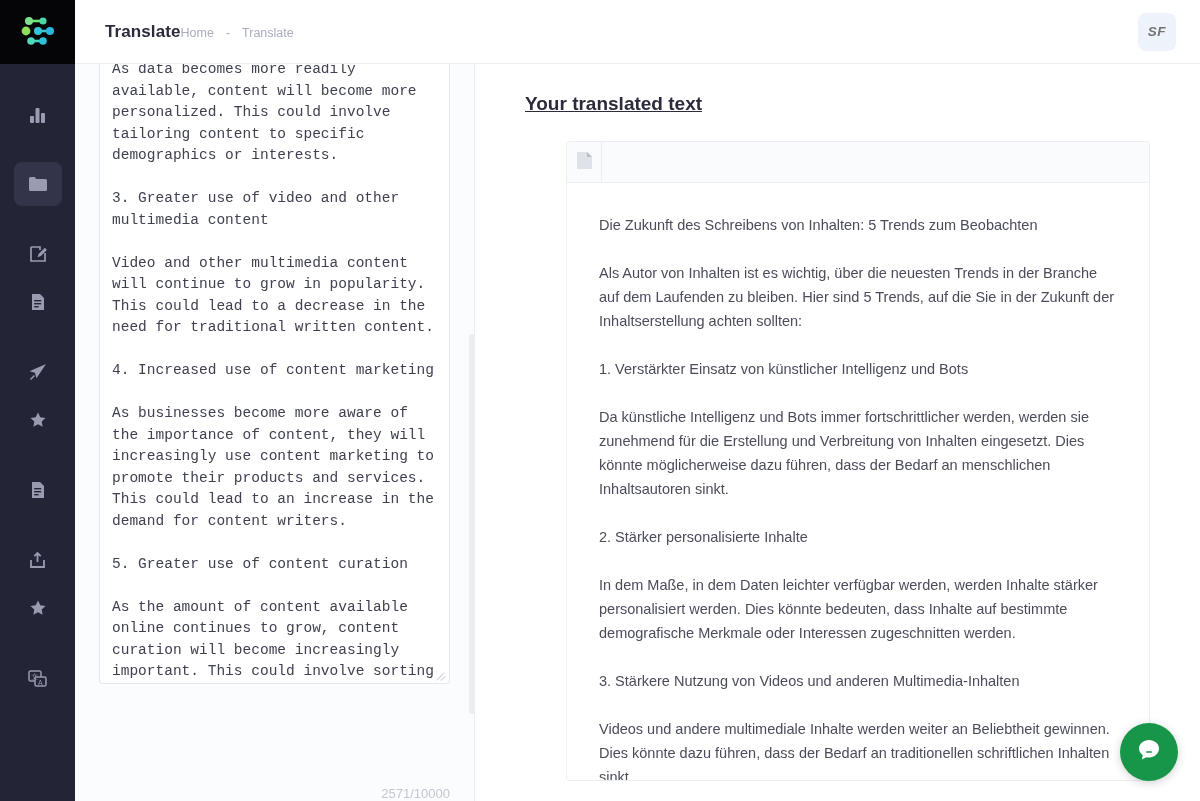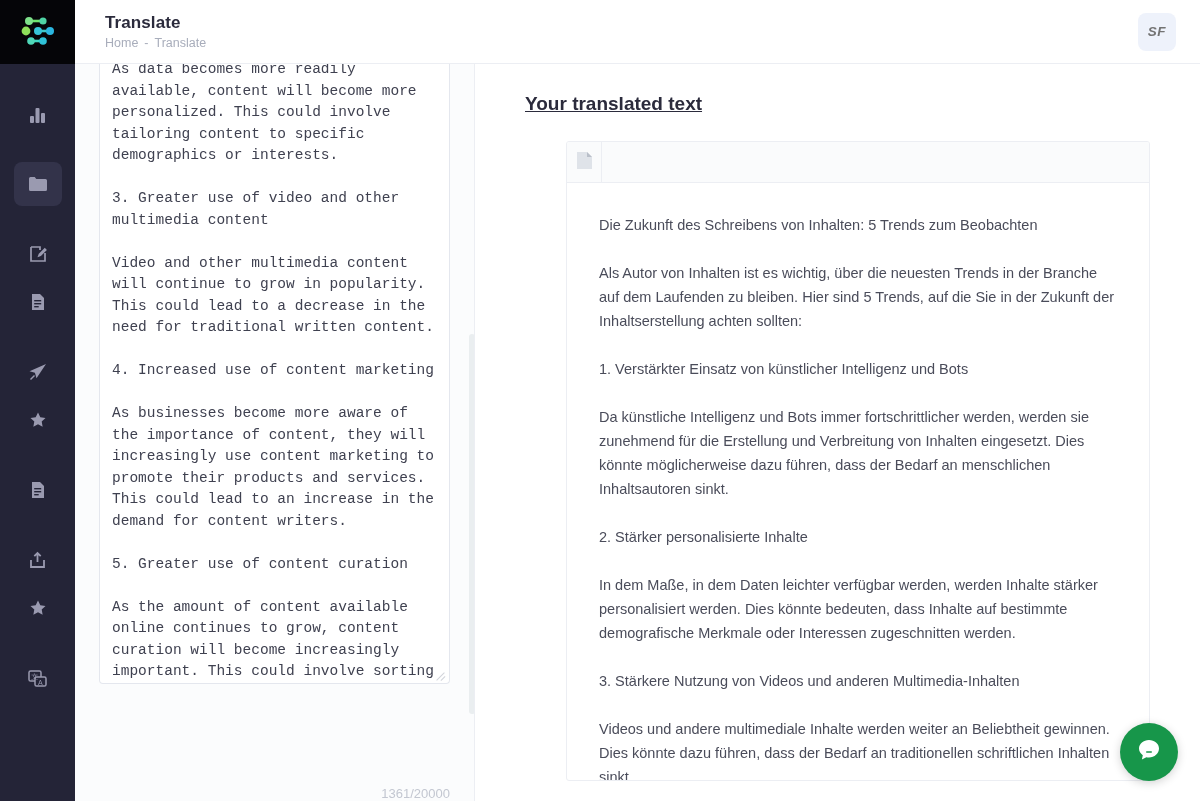--- a/index.html
+++ b/index.html
@@ -41,26 +41,26 @@
 
   
   .right-area { flex: 1 1 auto; display: flex; flex-direction: column; height: 801px; }
   .header {
     height: 64px; background: #ffffff;
     border-bottom: 1px solid #eceef3;
     display: flex; align-items: center; justify-content: space-between;
     padding: 0 24px 0 30px;
     flex: 0 0 64px;
   }
-  .header-titles { display: flex; flex-direction: column; justify-content: center; }
+  .header-titles { display: flex; flex-direction: row; justify-content: center; }
   .page-title {
     font-size: 17px; font-weight: bold; color: #2b2b3c;
     letter-spacing: .1px; line-height: 21px;
   }
-  .breadcrumb { display: flex; align-items: center; gap: 6px; margin-top: 3px; }
+  .breadcrumb { display: flex; align-items: center; gap: 12px; margin-top: 3px; }
   .breadcrumb span { font-size: 12.5px; color: #a8adbb; line-height: 15px; }
   .avatar {
     width: 38px; height: 38px; border-radius: 8px;
     background: #eef2fb; color: #737373;
     display: flex; align-items: center; justify-content: center;
     font-size: 13.5px; font-weight: bold; letter-spacing: .5px;
     cursor: pointer;
     font-style: italic;
   }
 
@@ -359,21 +359,21 @@
 As businesses become more aware of the importance of content, they will increasingly use content marketing to promote their products and services. This could lead to an increase in the demand for content writers.
 
 5. Greater use of content curation
 
 As the amount of content available online continues to grow, content curation will become increasingly important. This could involve sorting and organizing content to make it more accessible and useful for users.</div>
             <div class="resize-grip"></div>
           </div>
           <div class="fake-scrollbar"></div>
         </div>
 
-        <div class="charcount">1361/20000</div>
+        <div class="charcount">2571/10000</div>
 
       </div>
 
       <div class="right-panel">
         <div class="out-title">Your translated text</div>
         <div class="out-card">
           <div class="out-toolbar">
             <div class="tb-cell">
               <span>
                 <svg width="17" height="19" viewBox="0 0 17 19">

